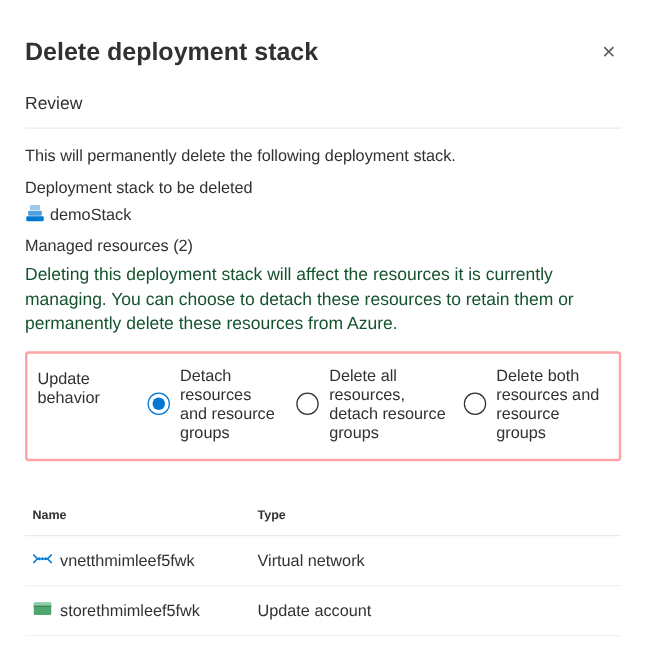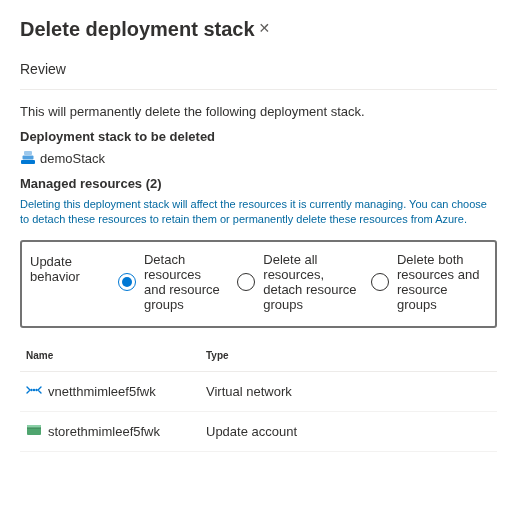--- a/index.html
+++ b/index.html
@@ -6,23 +6,24 @@
     body {
       font-family: "Segoe UI", -apple-system, sans-serif;
       font-size: 13px;
       color: #323130;
       width: 517px;
       padding: 18px 20px;
       background: #fff;
     }
     .header {
       display: flex;
-      justify-content: flex-start;
+      justify-content: space-between;
       align-items: flex-start;
       margin-bottom: 20px;
+      margin-top: 13px;
     }
     .title {
       font-size: 20px;
       font-weight: 600;
       color: #323130;
     }
     .close {
       font-size: 14px;
       color: #605e5c;
       cursor: pointer;
@@ -45,41 +46,41 @@
     .tab.active {
       border-bottom-color: #0078d4;
       font-weight: 400;
     }
     .intro {
       font-size: 13px;
       margin-bottom: 10px;
     }
     .subhead {
       font-size: 13px;
-      font-weight: 700;
+      font-weight: 400;
       margin-bottom: 6px;
     }
     .stack-row {
       display: flex;
       align-items: center;
       gap: 4px;
       margin-bottom: 10px;
     }
     .stack-icon svg { display: block; }
     .desc {
-      font-size: 11px;
+      font-size: 14px;
       line-height: 1.4;
-      color: #0369a1;
+      color: #14532d;
       margin-bottom: 12px;
     }
     .highlight-box {
-      border: 2px solid #737373;
+      border: 2px solid #fca5a5;
       border-radius: 3px;
       padding: 10px 8px 14px 8px;
-      margin-bottom: 12px;
+      margin-bottom: 28px;
     }
     .behavior-row {
       display: flex;
       align-items: flex-start;
     }
     .behavior-label {
       width: 200px;
       font-size: 13px;
       padding-top: 2px;
     }

